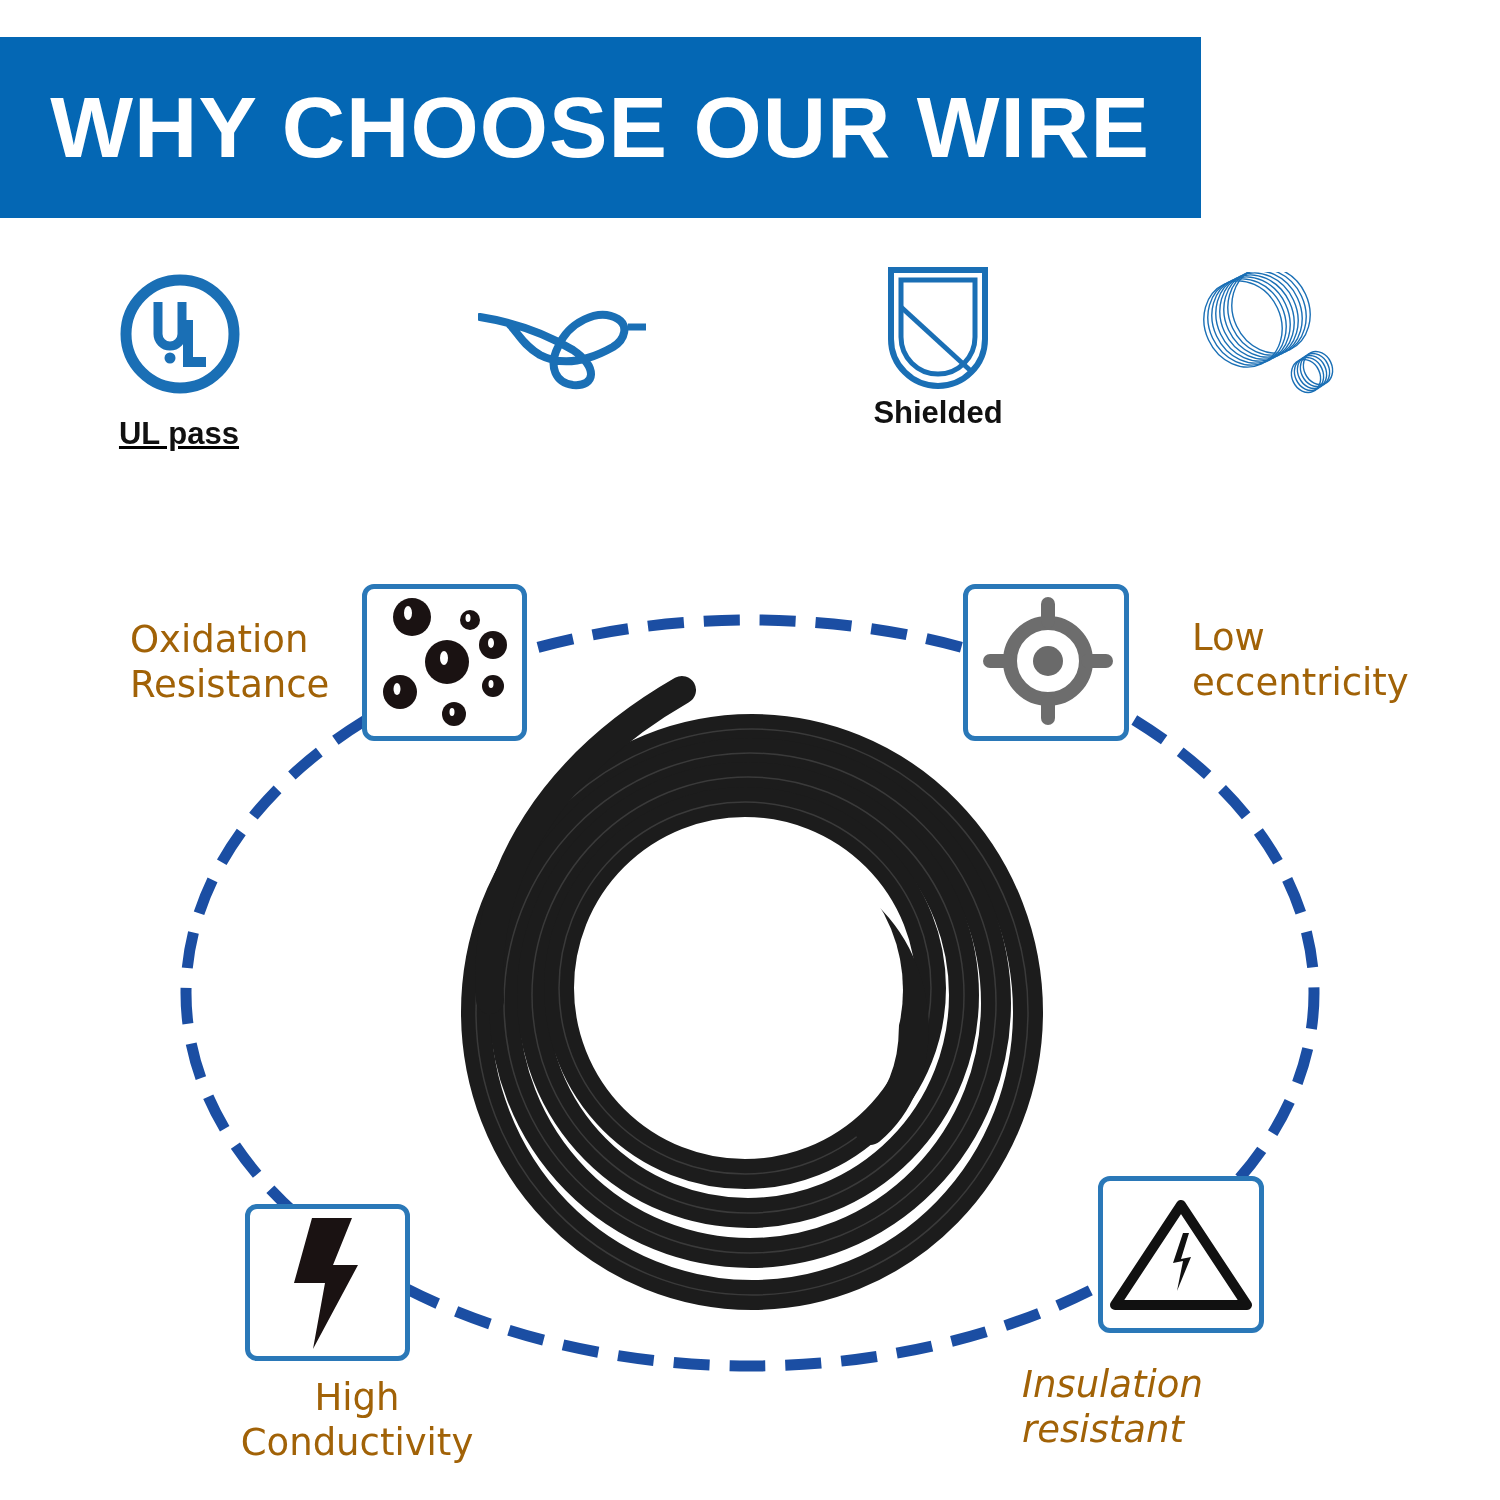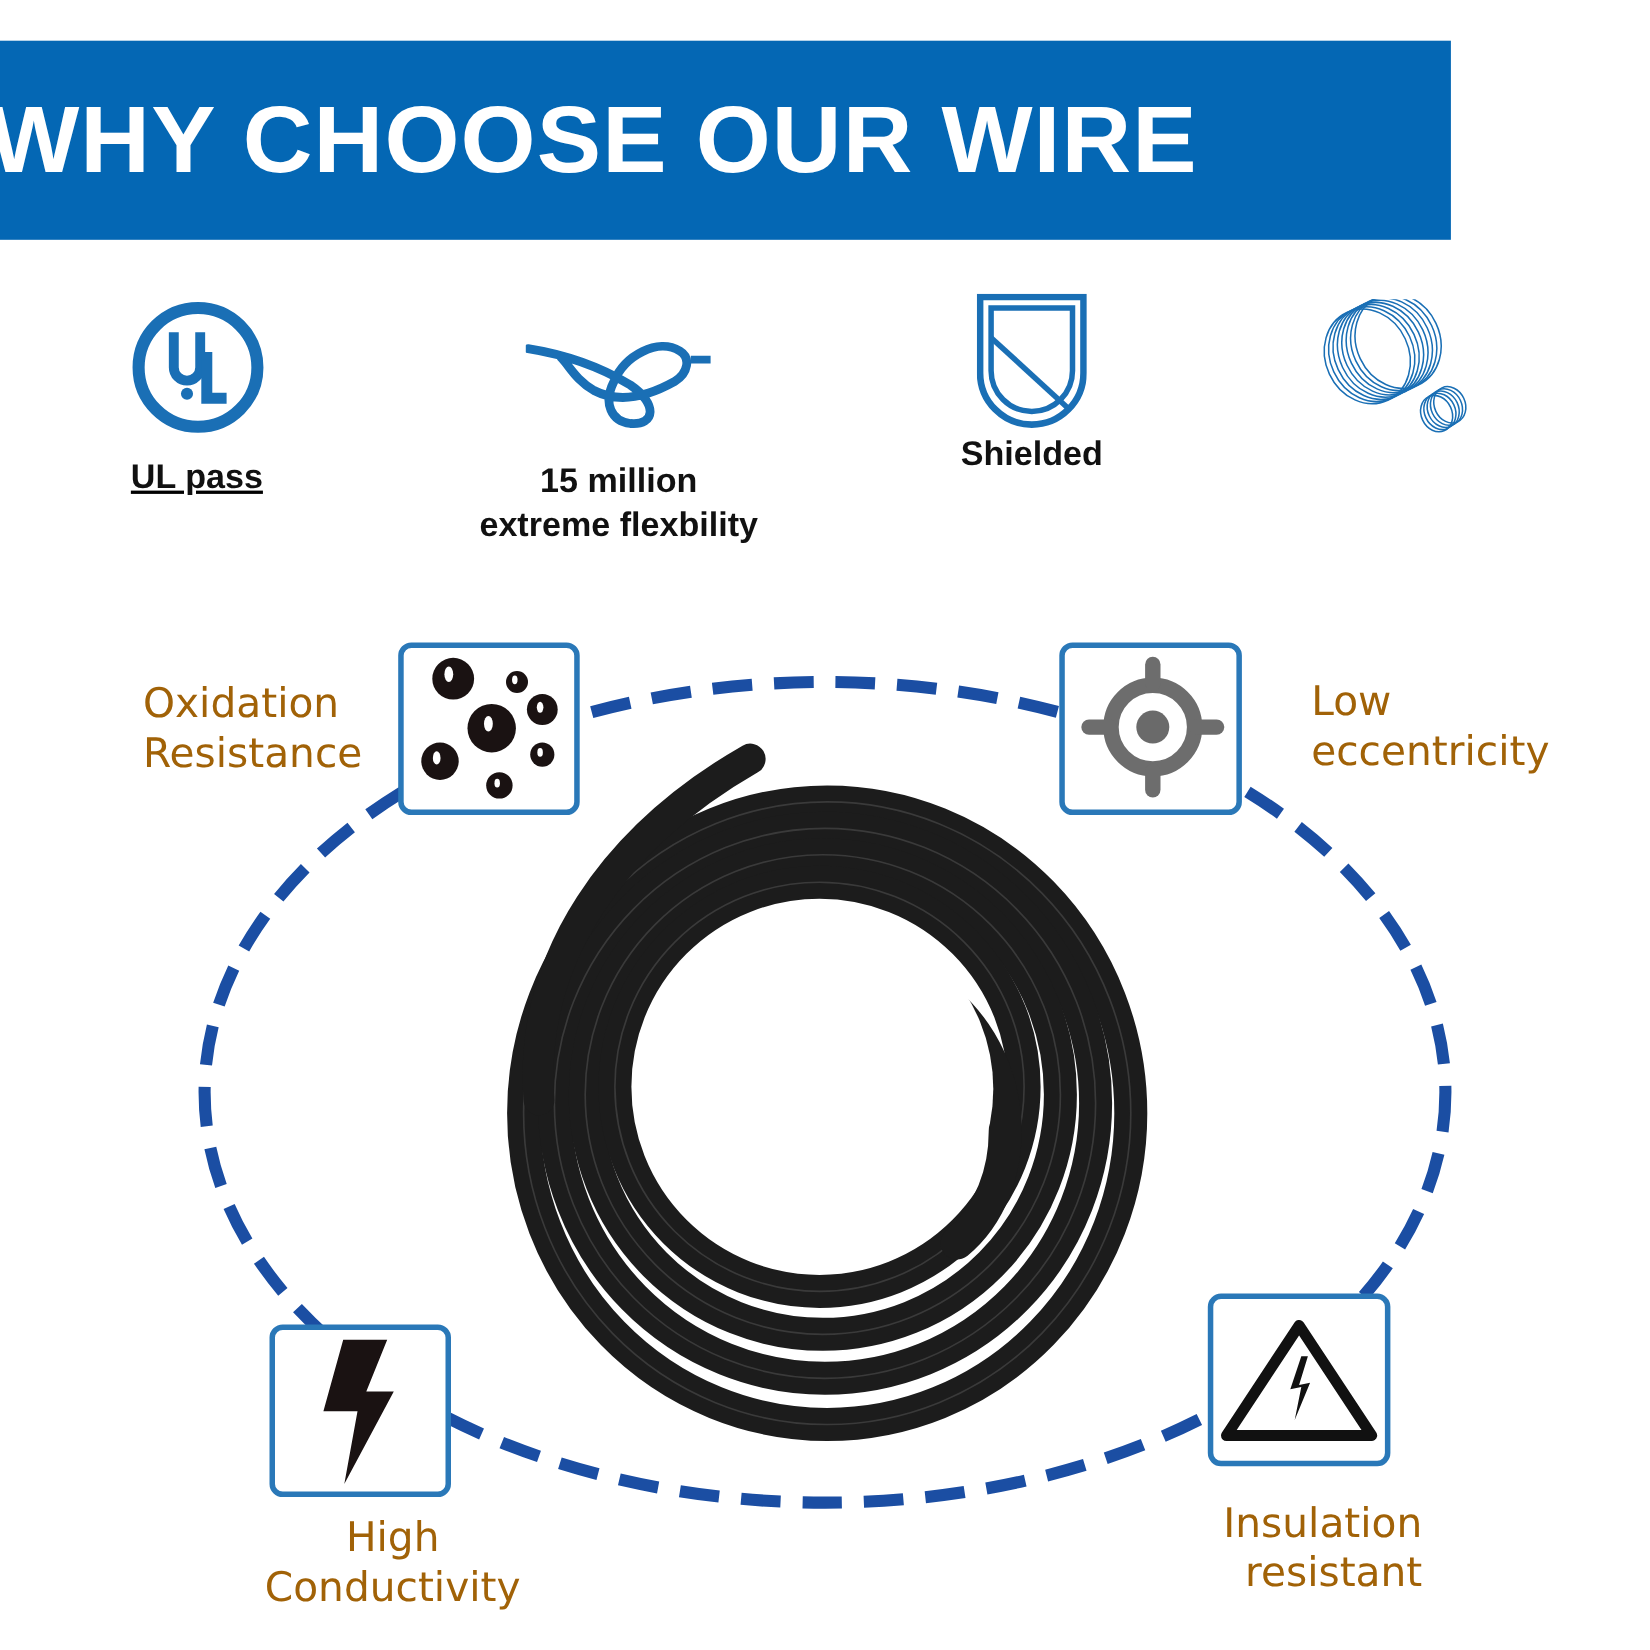--- a/index.html
+++ b/index.html
@@ -1,19 +1,19 @@
 <!DOCTYPE html>
 <html><head>
 <meta charset="utf-8">
 <style>
   html, body { margin:0; padding:0; background:#ffffff; }
   body { width:1500px; height:1500px; position:relative; overflow:hidden;
          font-family:"Liberation Sans", sans-serif; }
-  .banner { position:absolute; left:0; top:37px; width:1319px; height:181px;
-            background:#0467b4; display:flex; align-items:center; }
+  .banner { position:absolute; left:0; top:37px; width:1201px; height:181px;
+            background:#0467b4; display:flex; align-items:center; justify-content:center; }
   .banner-title { color:#ffffff; font-family:"Liberation Sans", sans-serif; font-weight:bold;
                   font-size:86px; letter-spacing:1px; transform:scaleX(1.02); }
   .feature { position:absolute; text-align:center; }
   .feature svg { display:block; margin:0 auto; }
   .feature-label { font-family:"Liberation Sans", sans-serif; font-weight:bold; font-size:31px;
                    color:#111; line-height:40px; white-space:pre-line; }
   .badge-box { position:absolute; width:160px; height:152px; border:5px solid #2a78b8;
                border-radius:12px; background:#fff; box-sizing:border-box; }
   .side-label { position:absolute; font-family:"DejaVu Sans", sans-serif; font-size:37px;
                 color:#a16207; line-height:45px; white-space:pre-line; }
@@ -35,22 +35,20 @@
     <path d="M70 48 v42 h18" fill="none" stroke="#1a6fb5" stroke-width="10"></path>
   </svg>
   <div class="feature-label" style="margin-top:18px; margin-left:2px;">UL pass</div>
 </div>
 
 <div class="feature" style="left:400px; top:295px; width:325px;">
   <svg width="170" height="100" viewBox="0 0 170 100">
     <path d="M2 22 C40 28 70 40 95 55 C120 72 118 92 95 90 C78 88 70 72 80 52 C90 28 120 12 140 24 C150 30 148 44 135 52 C110 66 85 72 62 60 C45 50 40 38 32 30" fill="none" stroke="#1a6fb5" stroke-width="8" stroke-linecap="round" transform="translate(0,0)"></path>
     <path d="M150 32 h18" fill="none" stroke="#1a6fb5" stroke-width="7"></path>
   </svg>
-  <div class="feature-label" style="margin-top:22px;">15 million
-extreme flexbility</div>
 </div>
 
 <div class="feature" style="left:838px; top:267px; width:200px;">
   <svg width="100" height="122" viewBox="0 0 100 122">
     <path d="M3 3 H97 V72 A47 47 0 0 1 3 72 Z" fill="none" stroke="#1a6fb5" stroke-width="6"></path>
     <path d="M13 13 H87 V70 A37 37 0 0 1 13 70 Z" fill="none" stroke="#1a6fb5" stroke-width="5"></path>
     <path d="M13 40 L84 105" stroke="#1a6fb5" stroke-width="5"></path>
   </svg>
   <div class="feature-label" style="margin-top:4px;">Shielded</div>
 </div>
@@ -143,14 +141,14 @@
 </div>
 <div class="side-label" style="left:232px; top:1375px; text-align:center; width:250px;">High
 Conductivity</div>
 
 <div class="badge-box" style="left:1098px; top:1176px; width:166px; height:157px;">
   <svg width="156" height="147" viewBox="0 0 156 147">
     <path d="M78 24 L144 124 L12 124 Z" fill="none" stroke="#111" stroke-width="10" stroke-linejoin="round"></path>
     <path d="M80 52 L70 82 L80 80 L74 110 L88 76 L78 78 L86 52 Z" fill="#111"></path>
   </svg>
 </div>
-<div class="side-label" style="left:1048px; top:1362px; text-align:right; width:245px;">Insulation
+<div class="side-label" style="left:1022px; top:1362px; text-align:left; width:245px;font-style:italic;">Insulation
 resistant</div>
 
 </body></html>

